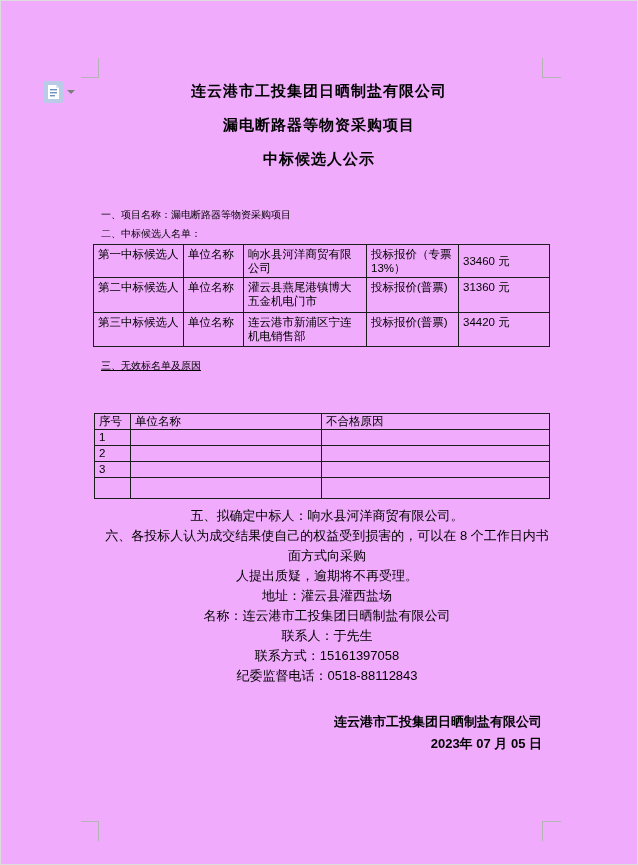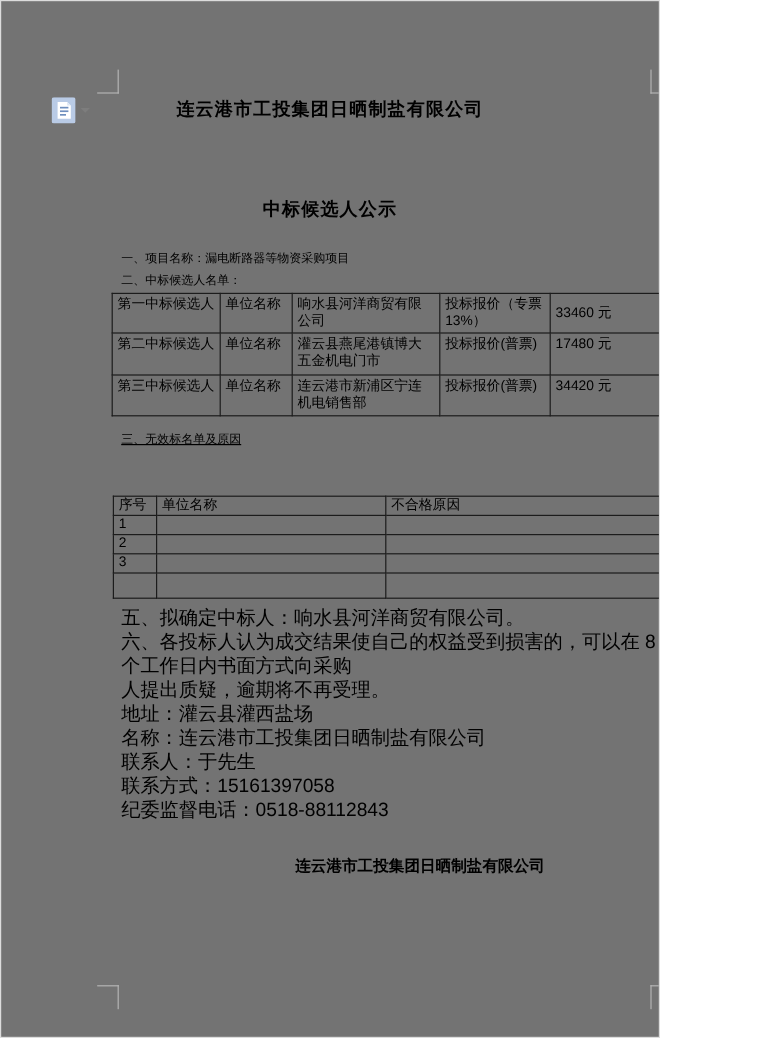--- a/index.html
+++ b/index.html
@@ -1,60 +1,60 @@
 <!DOCTYPE html>
 <html><head>
 <meta charset="utf-8">
 <style>
   * { margin:0; padding:0; box-sizing:border-box; }
   html,body { background:#fff; }
   body { font-family:"Liberation Sans", sans-serif; color:#000; }
   .page {
-    position:relative; width:550px; height:865px; background:#737373;
+    position:relative; width:638px; height:865px; background:#f0abfc;
     border:1px solid #dcdcdc; overflow:hidden;
   }
   
   .crop { position:absolute; width:18px; height:20px; }
   .crop.tl { left:80px; top:57px;  border-right:1px solid #b4b4b4; border-bottom:1px solid #b4b4b4; }
   .crop.tr { left:541px; top:57px; width:19px; border-left:1px solid #b4b4b4; border-bottom:1px solid #b4b4b4; }
   .crop.bl { left:80px; top:820px; border-right:1px solid #b4b4b4; border-top:1px solid #b4b4b4; }
   .crop.br { left:541px; top:820px; width:19px; border-left:1px solid #b4b4b4; border-top:1px solid #b4b4b4; }
 
   
   .paste-btn { position:absolute; left:42px; top:80px; width:20px; height:22px; cursor:pointer; }
   .paste-caret {
     position:absolute; left:66px; top:89px; width:0; height:0;
     border-left:4px solid transparent; border-right:4px solid transparent;
     border-top:4px solid #7d7d7d; cursor:pointer;
   }
 
   .title { position:absolute; left:0; width:100%; text-align:center;
            font-size:15px; font-weight:bold; letter-spacing:1px; }
-  .t-line1 { top:81px; } .t-line2 { top:115px; } .t-line3 { top:164px; }
+  .t-line1 { top:81px; } .t-line2 { top:115px; } .t-line3 { top:149px; }
 
   .body-line { position:absolute; left:100px; font-size:10px; white-space:nowrap; }
   .sec1 { top:207px; } .sec2 { top:226px; } .sec3 { top:358px;text-decoration:underline; }
 
   table { border-collapse:collapse; table-layout:fixed; position:absolute;border-radius:20px; }
   td, th { border:1px solid #1c1c1c; font-size:11.5px; font-weight:normal;
            text-align:left; vertical-align:top; padding:2px 4px; line-height:14px;
            overflow:hidden; }
   .tbl-candidates { left:92px; top:243px; width:456px; }
   .tbl-candidates tr:nth-child(1) { height:33px; }
   .tbl-candidates tr:nth-child(2) { height:35px; }
   .tbl-candidates tr:nth-child(3) { height:34px; }
   .tbl-candidates td.vmid { vertical-align:middle; }
 
   .tbl-invalid { left:93px; top:412px; width:455px; }
   .tbl-invalid tr { height:16px; }
   .tbl-invalid tr:last-child { height:21px; }
   .tbl-invalid td, .tbl-invalid th { padding:1px 4px; line-height:13px; }
 
   .flow { position:absolute; left:100px; top:505px; width:452px;
-          font-size:16px; line-height:20px; }
+          font-size:13px; line-height:20px;text-align:center; }
   .flow div { min-height:20px; }
 
   .signature { position:absolute; right:95px; top:710px; text-align:right;
                font-size:13px; font-weight:bold; line-height:22px; }
 </style>
 </head>
 <body>
 
 <div class="page">
 
@@ -69,20 +69,21 @@
       <path d="M5 4 h8 l3 3 v11 h-11 z" fill="#ffffff"></path>
       <path d="M13 4 l3 3 h-3 z" fill="#dce6f4"></path>
       <rect x="7" y="8" width="7" height="1.4" fill="#6f8fbe"></rect>
       <rect x="7" y="11" width="7" height="1.4" fill="#6f8fbe"></rect>
       <rect x="7" y="14" width="5" height="1.4" fill="#6f8fbe"></rect>
     </svg>
   </div>
   <div class="paste-caret"></div>
 
   <div class="title t-line1">连云港市工投集团日晒制盐有限公司</div>
+  <div class="title t-line2">漏电断路器等物资采购项目</div>
   <div class="title t-line3">中标候选人公示</div>
 
   <div class="body-line sec1">一、项目名称：漏电断路器等物资采购项目</div>
   <div class="body-line sec2">二、中标候选人名单：</div>
 
   <table class="tbl-candidates">
     <colgroup>
         <col style="width:90px">
         <col style="width:60px">
         <col style="width:123px">
@@ -95,21 +96,21 @@
       <td>单位名称</td>
       <td>响水县河洋商贸有限公司</td>
       <td>投标报价（专票13%）</td>
       <td class="vmid">33460 元</td>
     </tr>
     <tr>
       <td>第二中标候选人</td>
       <td>单位名称</td>
       <td>灌云县燕尾港镇博大五金机电门市</td>
       <td>投标报价(普票)</td>
-      <td>17480 元</td>
+      <td>31360 元</td>
     </tr>
     <tr>
       <td>第三中标候选人</td>
       <td>单位名称</td>
       <td>连云港市新浦区宁连机电销售部</td>
       <td>投标报价(普票)</td>
       <td>34420 元</td>
     </tr>
   </tbody>
     </table>
@@ -157,15 +158,16 @@
     <div>人提出质疑，逾期将不再受理。</div>
     <div>地址：灌云县灌西盐场</div>
     <div>名称：连云港市工投集团日晒制盐有限公司</div>
     <div>联系人：于先生</div>
     <div>联系方式：15161397058</div>
     <div>纪委监督电话：0518-88112843</div>
   </div>
 
   <div class="signature">
     <div>连云港市工投集团日晒制盐有限公司</div>
+    <div>2023年 07 月 05 日</div>
   </div>
 
 </div>
 
 </body></html>

